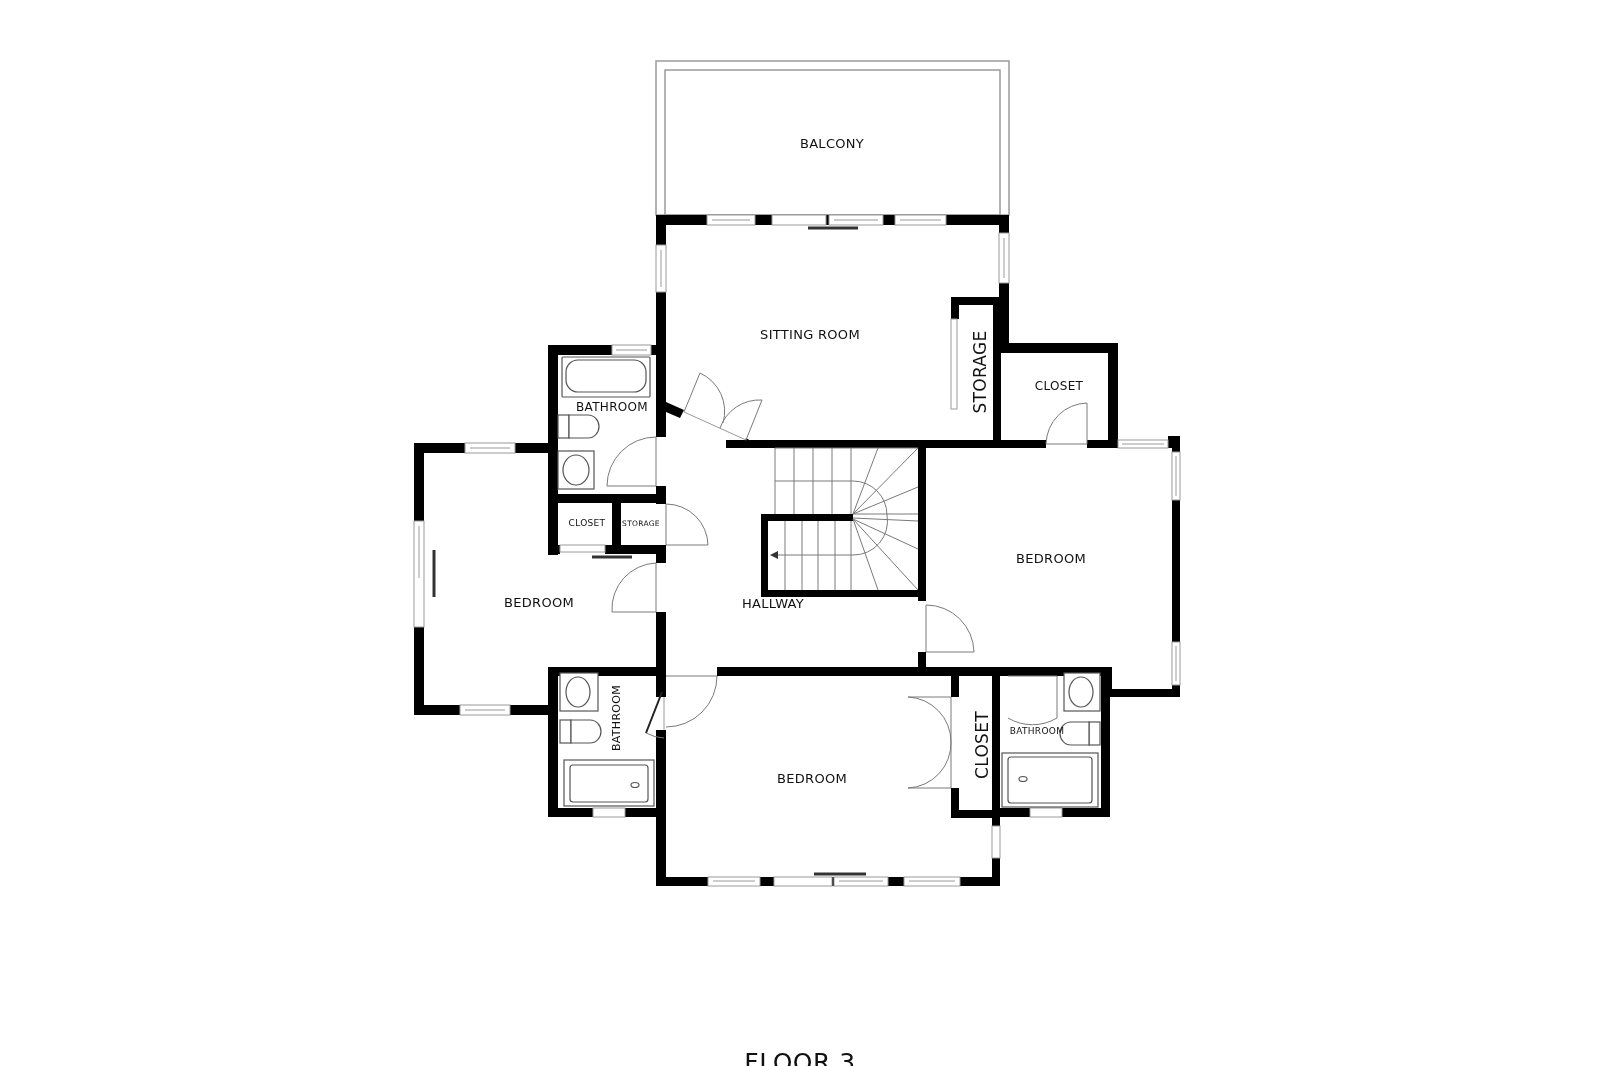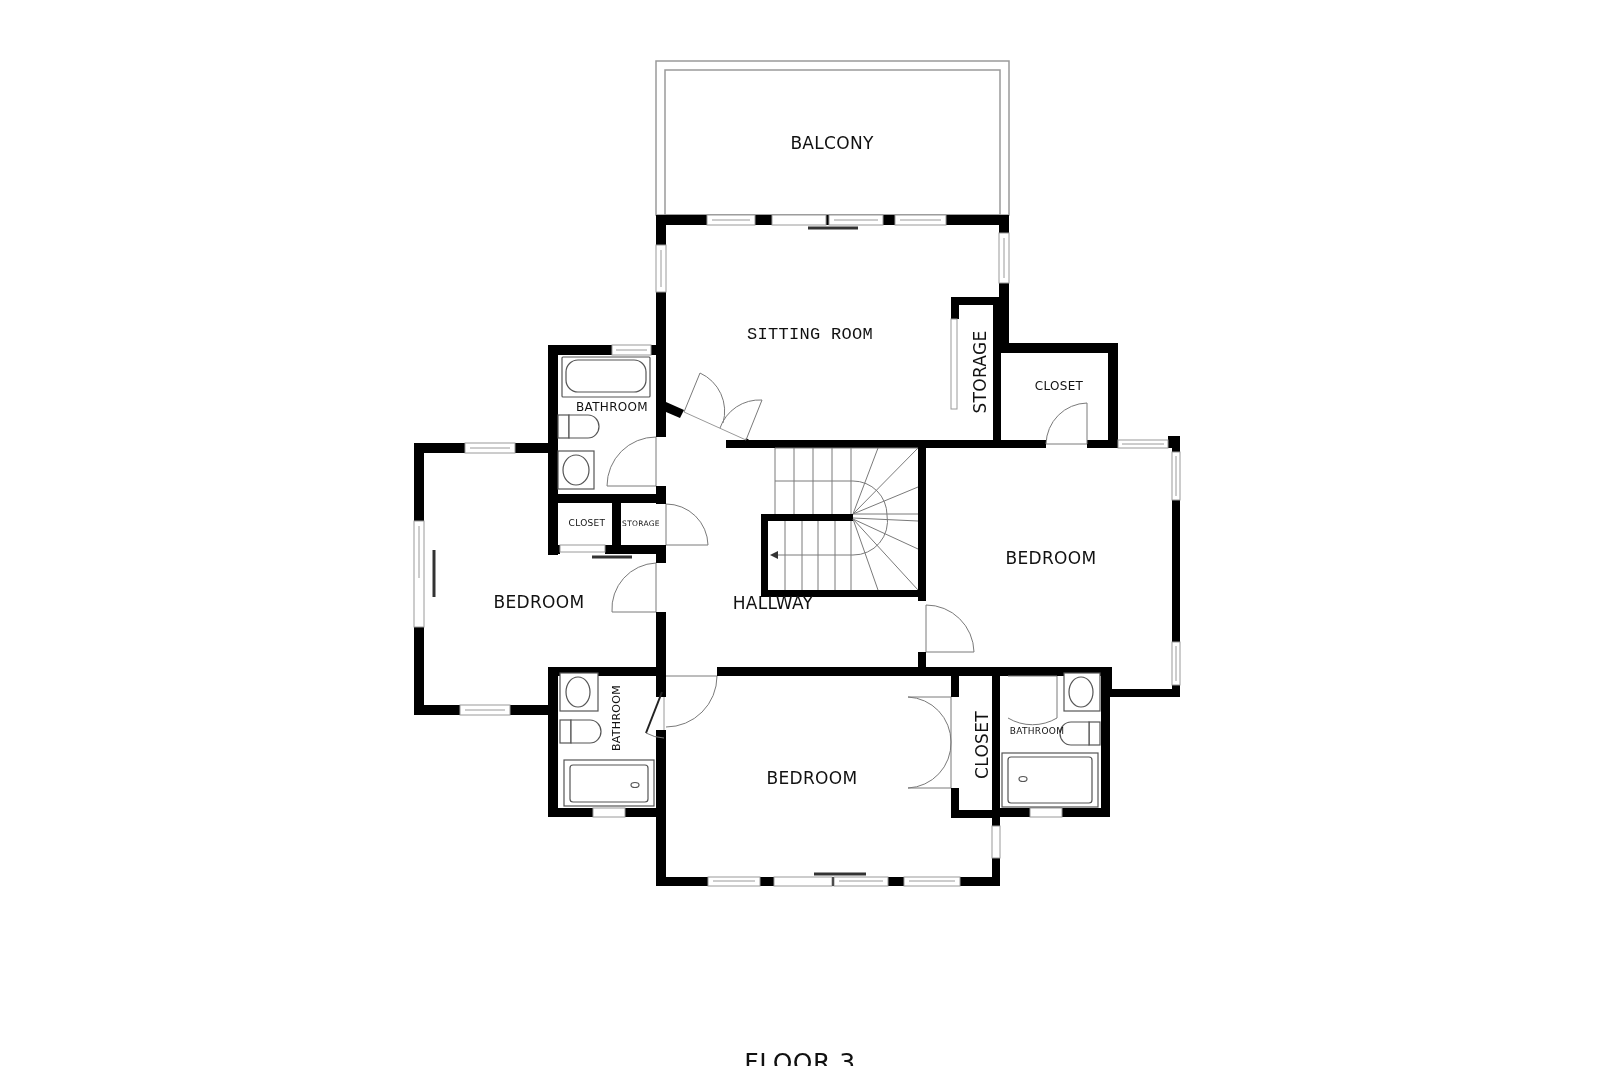--- a/index.html
+++ b/index.html
@@ -6,21 +6,21 @@
   body { width:1599px; height:1066px; position:relative; overflow:hidden; font-family:"DejaVu Sans", sans-serif; }
   #plan { position:absolute; left:0; top:0; width:1599px; height:1066px; }
   .wall { fill:#000; }
   .win-frame { fill:#fff; stroke:#9a9a9a; stroke-width:1; }
   .win-line { stroke:#9a9a9a; stroke-width:1; fill:none; }
   .thin { stroke:#7a7a7a; stroke-width:1; fill:none; }
   .fixture { stroke:#555; stroke-width:1.2; fill:#fff; }
   .slider { stroke:#333; stroke-width:3; }
   .balcony-line { stroke:#9a9a9a; stroke-width:1.5; fill:none; }
   .label { position:absolute; color:#111; white-space:nowrap; transform:translate(-50%,-50%); letter-spacing:0.3px; }
-  .label.lg { font-size:17px; }
+  .label.lg { font-size:13px; }
   .label.md { font-size:12px; }
   .label.sm { font-size:9px; }
   .label.xs { font-size:7.5px; }
   .label.vert { transform:translate(-50%,-50%) rotate(-90deg); }
   .label.vert.lg { font-size:17px; }
   .label.vert.md { font-size:11px; }
   .caption { position:absolute; left:800px; top:1014px; transform:translate(-50%,-50%); font-size:25px; color:#111; letter-spacing:0.5px;margin-top:48px; }
 </style>
 </head>
 <body>
@@ -272,21 +272,21 @@
     <path class="fixture" d="M1089,722 L1071,722 A11,11.5 0 0 0 1071,745 L1089,745 Z"></path>
 
     <rect class="fixture" x="1002" y="753" width="96" height="54"></rect>
     <rect class="fixture" x="1008" y="757" width="84" height="46" rx="3"></rect>
     <ellipse class="fixture" cx="1023" cy="779" rx="4" ry="2.5"></ellipse>
   </g>
 </svg>
 
 <div id="labels">
     <div class="label lg" style="left: 832px; top: 143px;">BALCONY</div>
-    <div class="label lg" style="left: 810px; top: 334px; font-family: Liberation Mono, monospace;">SITTING ROOM</div>
+    <div class="label lg" style="left: 810px; top: 334px;">SITTING ROOM</div>
     <div class="label lg vert" style="left: 980px; top: 372px;">STORAGE</div>
     <div class="label md" style="left: 1059px; top: 386px;">CLOSET</div>
     <div class="label md" style="left: 612px; top: 407px;">BATHROOM</div>
     <div class="label sm" style="left: 587px; top: 523px;">CLOSET</div>
     <div class="label xs" style="left: 641px; top: 523px;">STORAGE</div>
     <div class="label lg" style="left: 539px; top: 602px;">BEDROOM</div>
     <div class="label lg" style="left: 1051px; top: 558px;">BEDROOM</div>
     <div class="label lg" style="left: 773px; top: 603px;">HALLWAY</div>
     <div class="label md vert" style="left: 616px; top: 718px;">BATHROOM</div>
     <div class="label lg" style="left: 812px; top: 778px;">BEDROOM</div>

